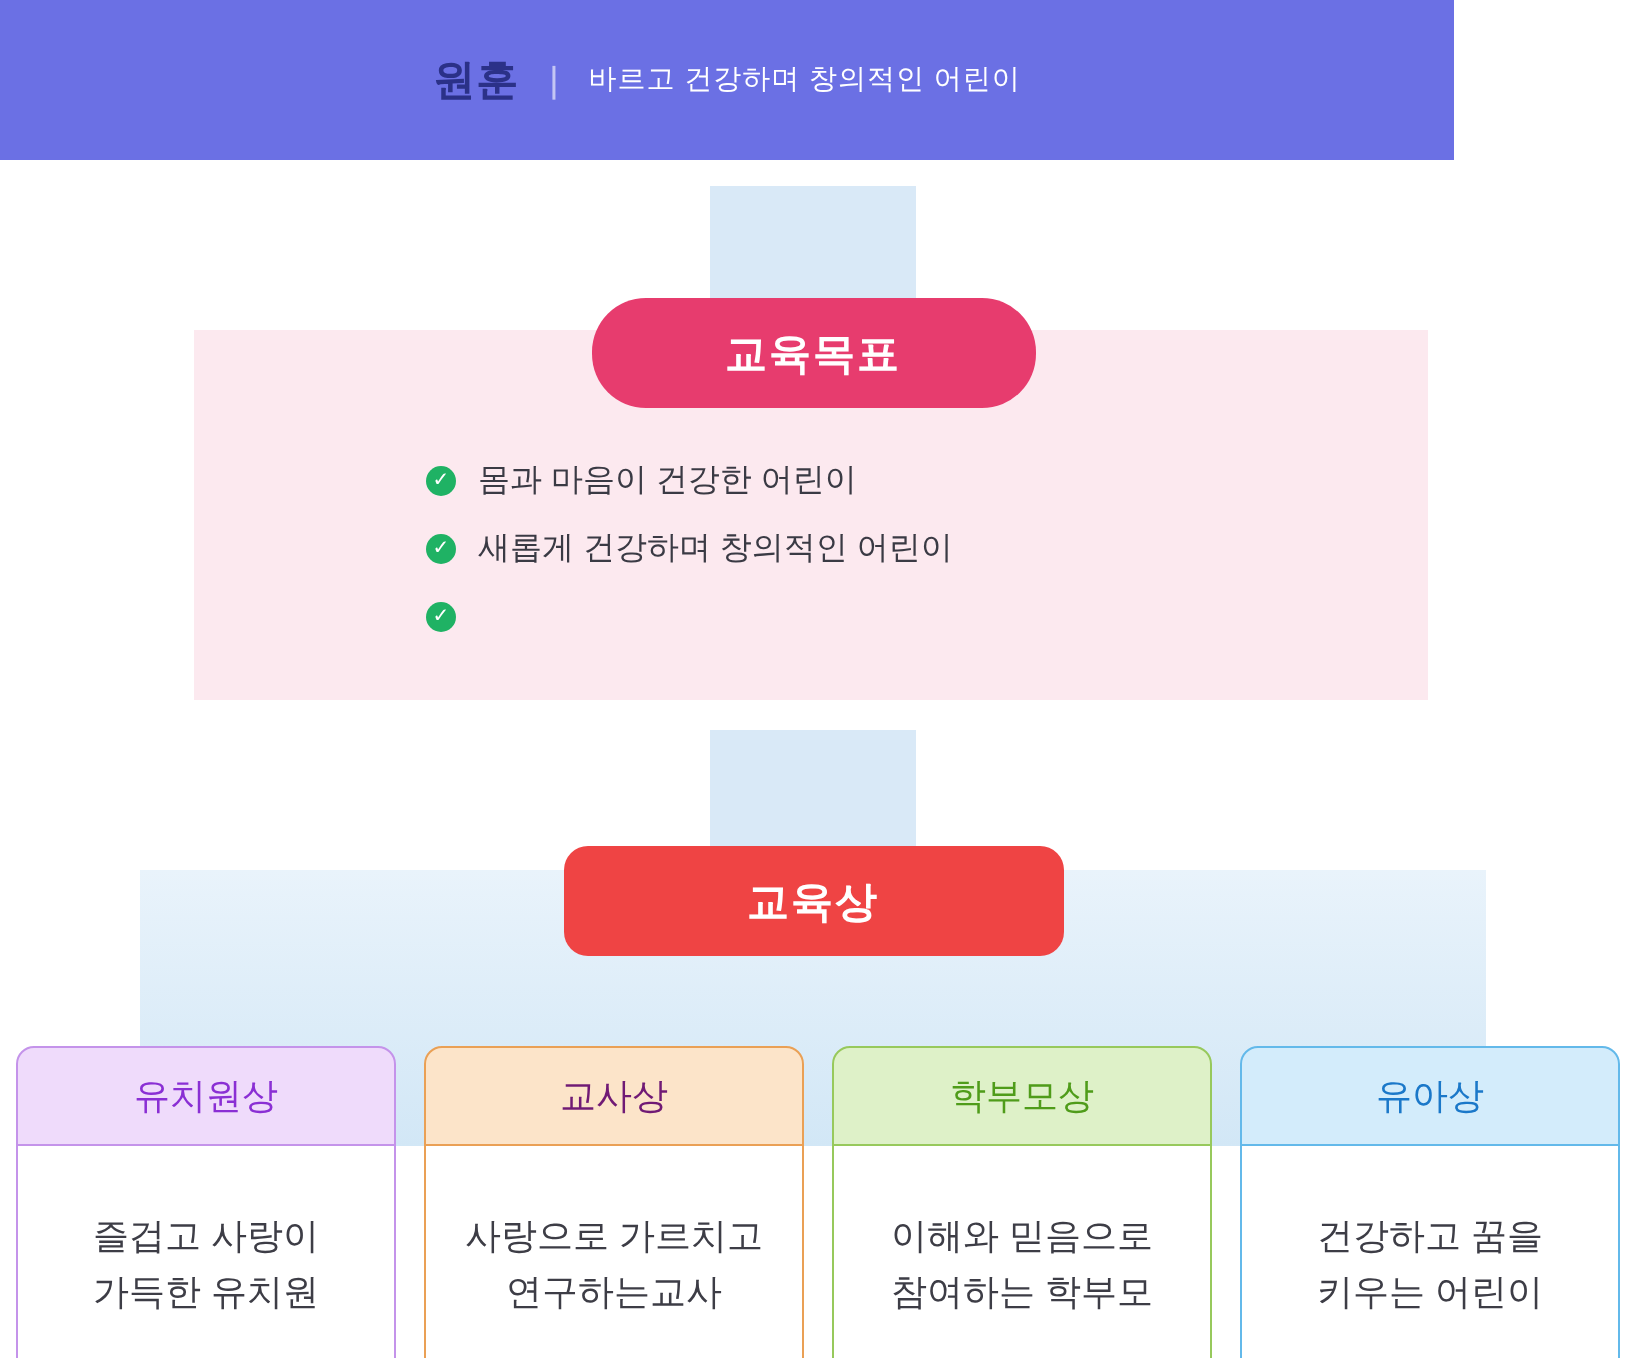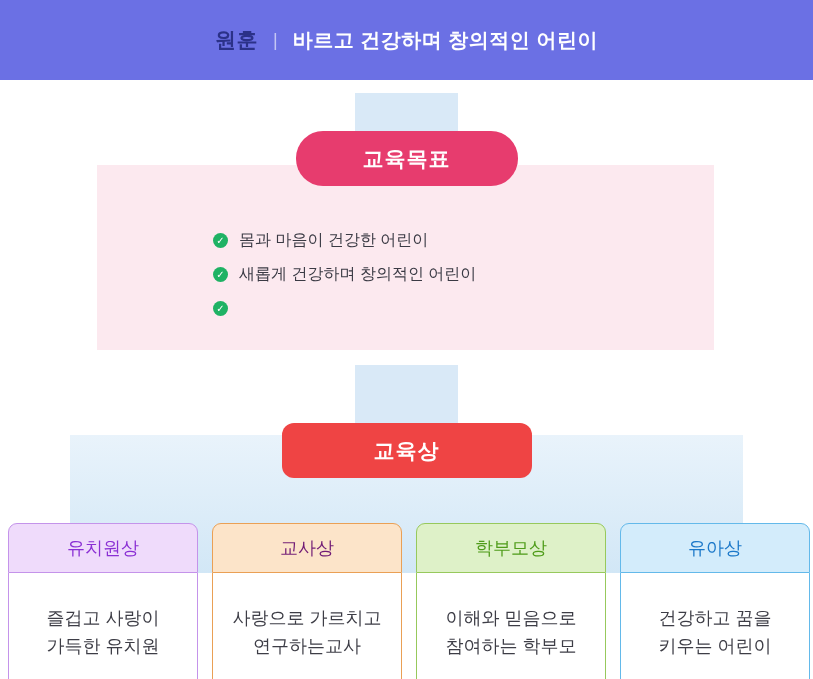--- a/index.html
+++ b/index.html
@@ -1,37 +1,37 @@
 <!DOCTYPE html>
 <html><head>
 <meta charset="utf-8">
 <style>
   * { margin:0; padding:0; box-sizing:border-box; }
   html,body { background:#ffffff; }
   body { font-family:"Liberation Sans","DejaVu Sans",sans-serif; }
   .page { position:relative; width:813px; height:679px; background:#ffffff; overflow:hidden; }
 
   
-  .banner { position:absolute; left:0; top:0; width:813px; height:80px; background:#6b70e4;
+  .banner { position:absolute; left:0; top:0; width:727px; height:80px; background:#6b70e4;
             display:flex; align-items:center; justify-content:center; gap:15px; }
   .banner-label { color:#2b3188; font-size:21px; font-weight:bold; letter-spacing:0.5px; }
   .banner-sep { color:rgba(255,255,255,0.6); font-size:18px; font-weight:normal; }
-  .banner-text { color:#ffffff; font-size:20px; font-weight:bold; letter-spacing:0.5px; }
+  .banner-text { color:#ffffff; font-size:14px; font-weight:normal; letter-spacing:0.5px; }
 
   
   .connector { position:absolute; left:355px; width:103px; background:#d9e9f7; }
   .connector.c1 { top:93px; height:75px; }
   .connector.c2 { top:365px; height:72px; }
 
   
   .goal-panel { position:absolute; left:97px; top:165px; width:617px; height:185px; background:#fce9ef; }
   .badge { position:absolute; left:50%; transform:translateX(-50%);
            display:flex; align-items:center; justify-content:center;
            color:#ffffff; font-weight:bold; font-size:21px; letter-spacing:1px; }
-  .badge.goal { top:131px; width:222px; height:55px; background:#e73c6e; border-radius:27px; }
+  .badge.goal { top:149px; width:222px; height:55px; background:#e73c6e; border-radius:27px; }
   .badge.vision { top:423px; width:250px; height:55px; background:#ef4444; border-radius:12px; }
 
   .goal-list { position:absolute; left:213px; top:230px; display:flex; flex-direction:column; gap:13px; }
   .goal-item { display:flex; align-items:center; gap:11px; font-size:16px; color:#3a3a44; height:21px; }
   .check-icon { width:15px; height:15px; border-radius:50%; background:#1fb264; color:#ffffff;
                 font-size:10px; line-height:15px; text-align:center; font-weight:bold; flex:0 0 15px; }
 
   
   .vision-panel { position:absolute; left:70px; top:435px; width:673px; height:138px;
                   background:linear-gradient(#e9f3fb,#d2e7f6); }

